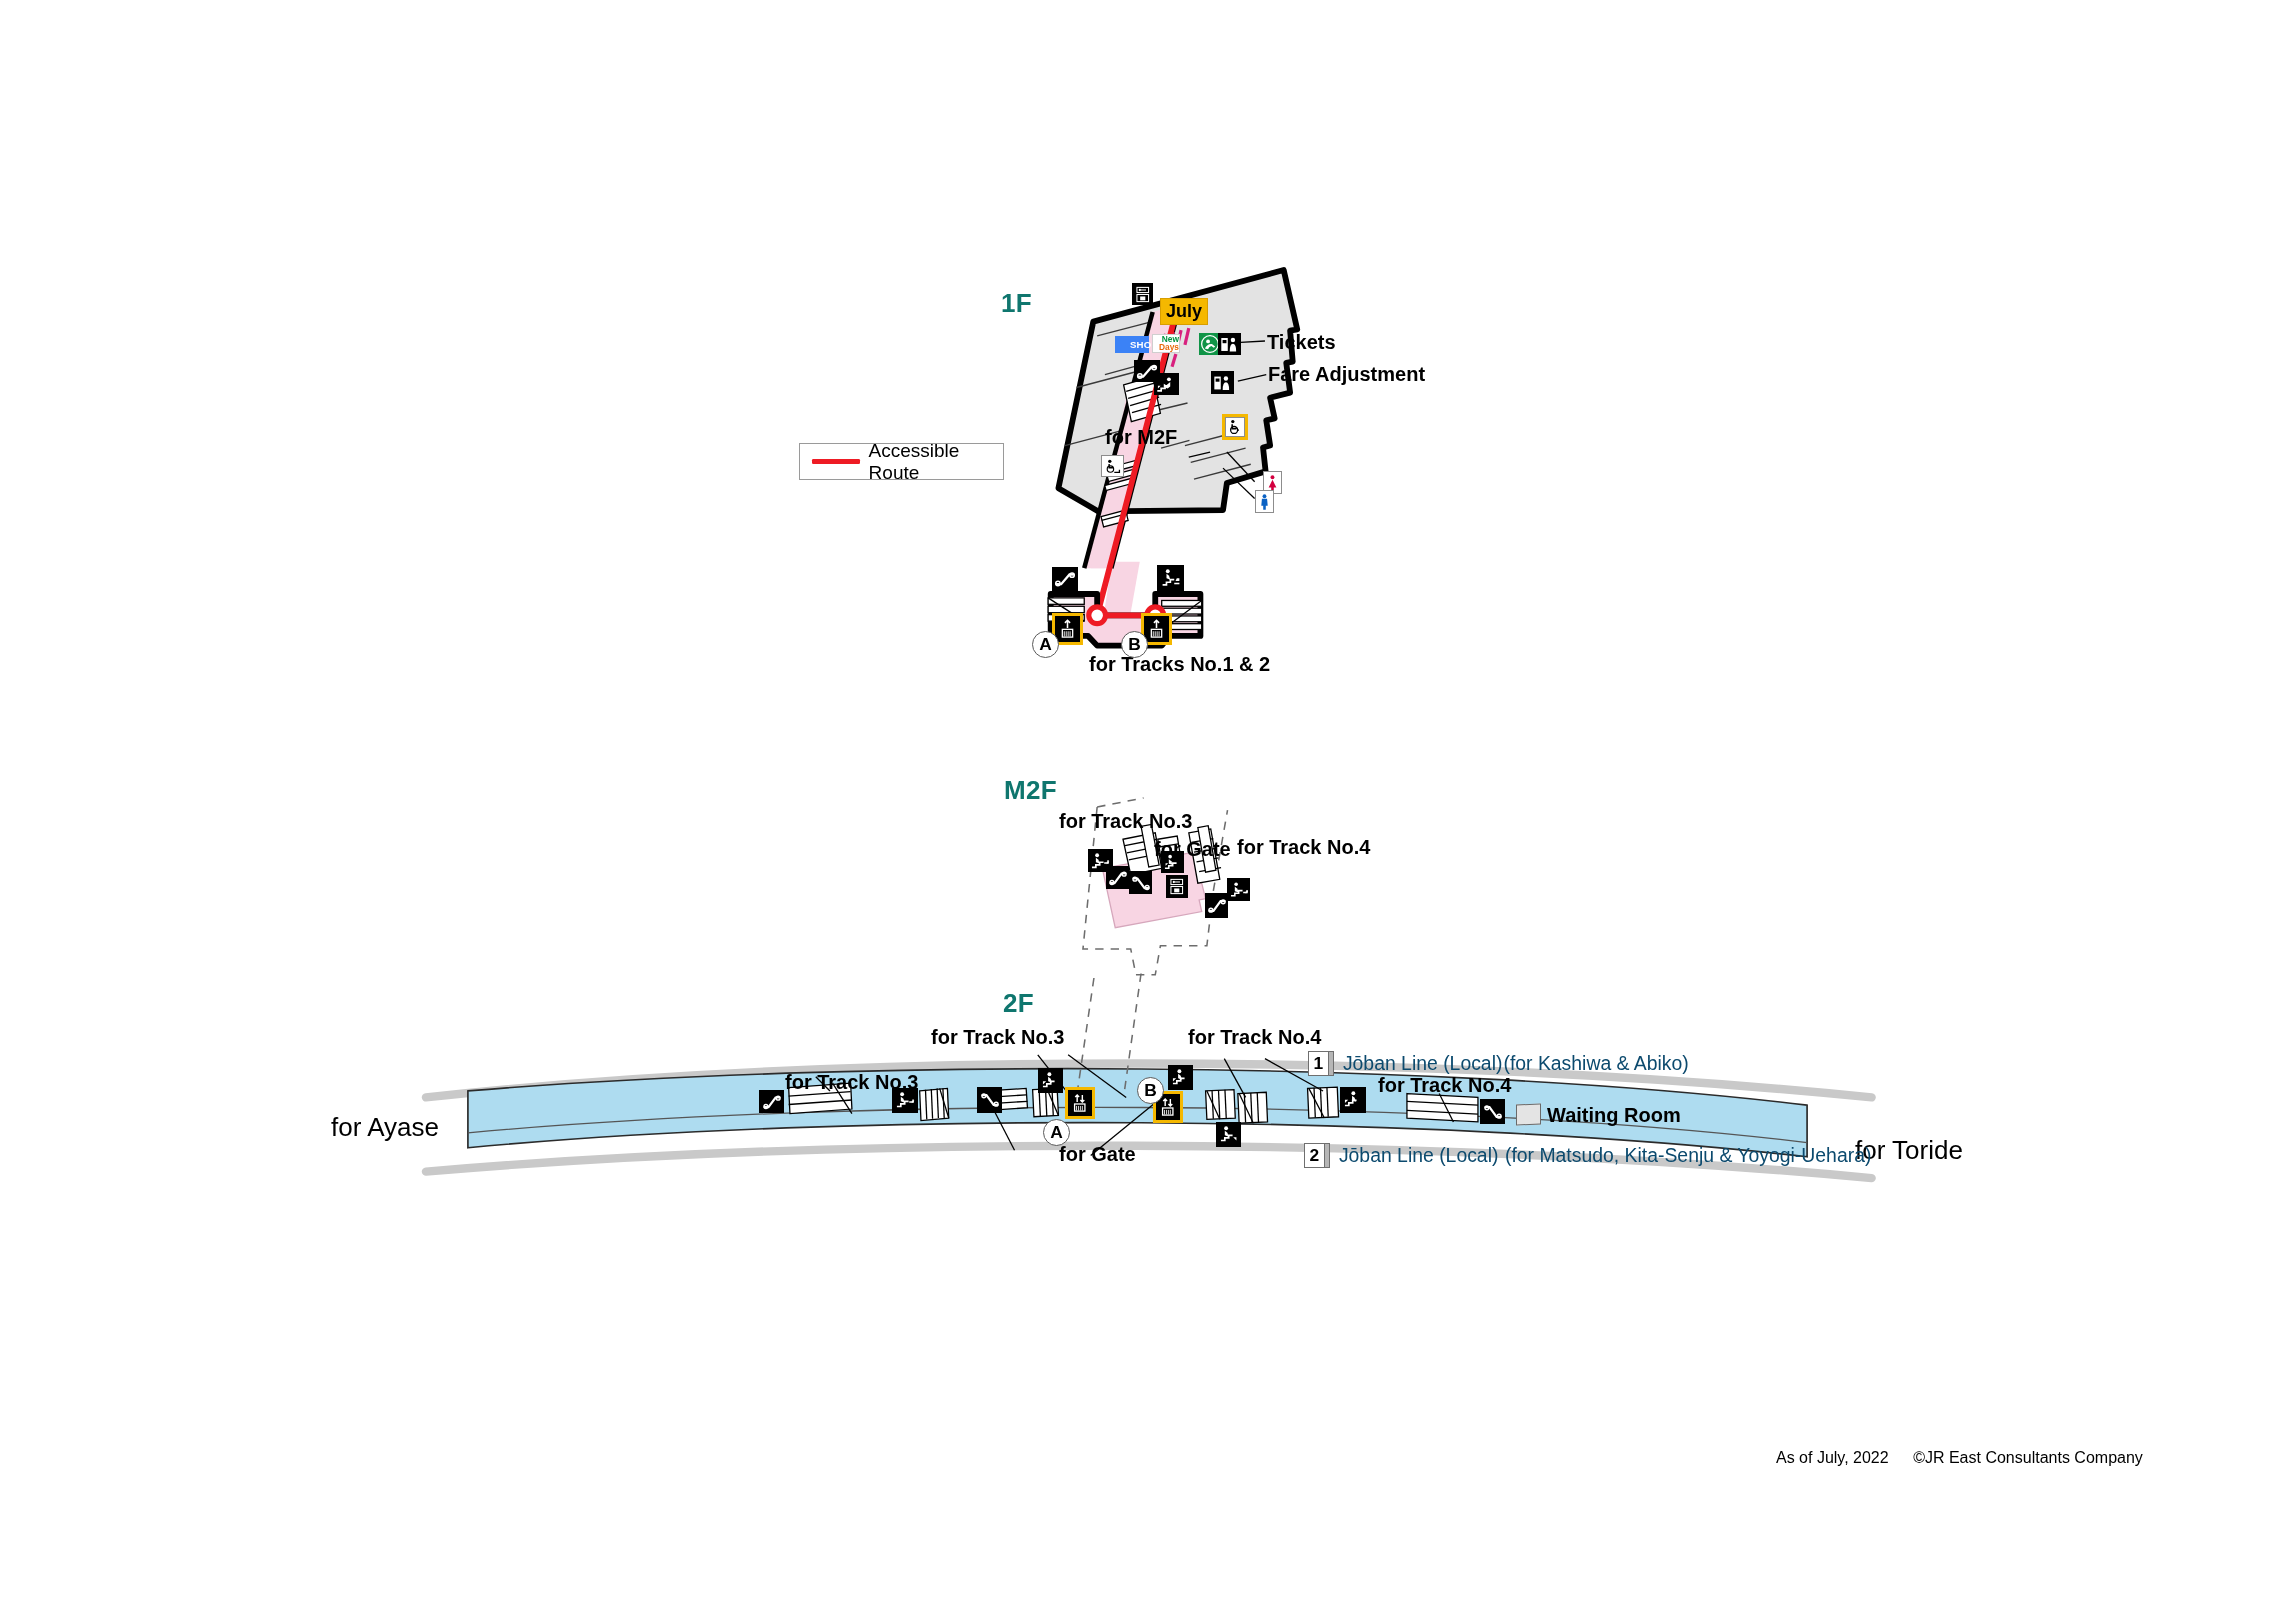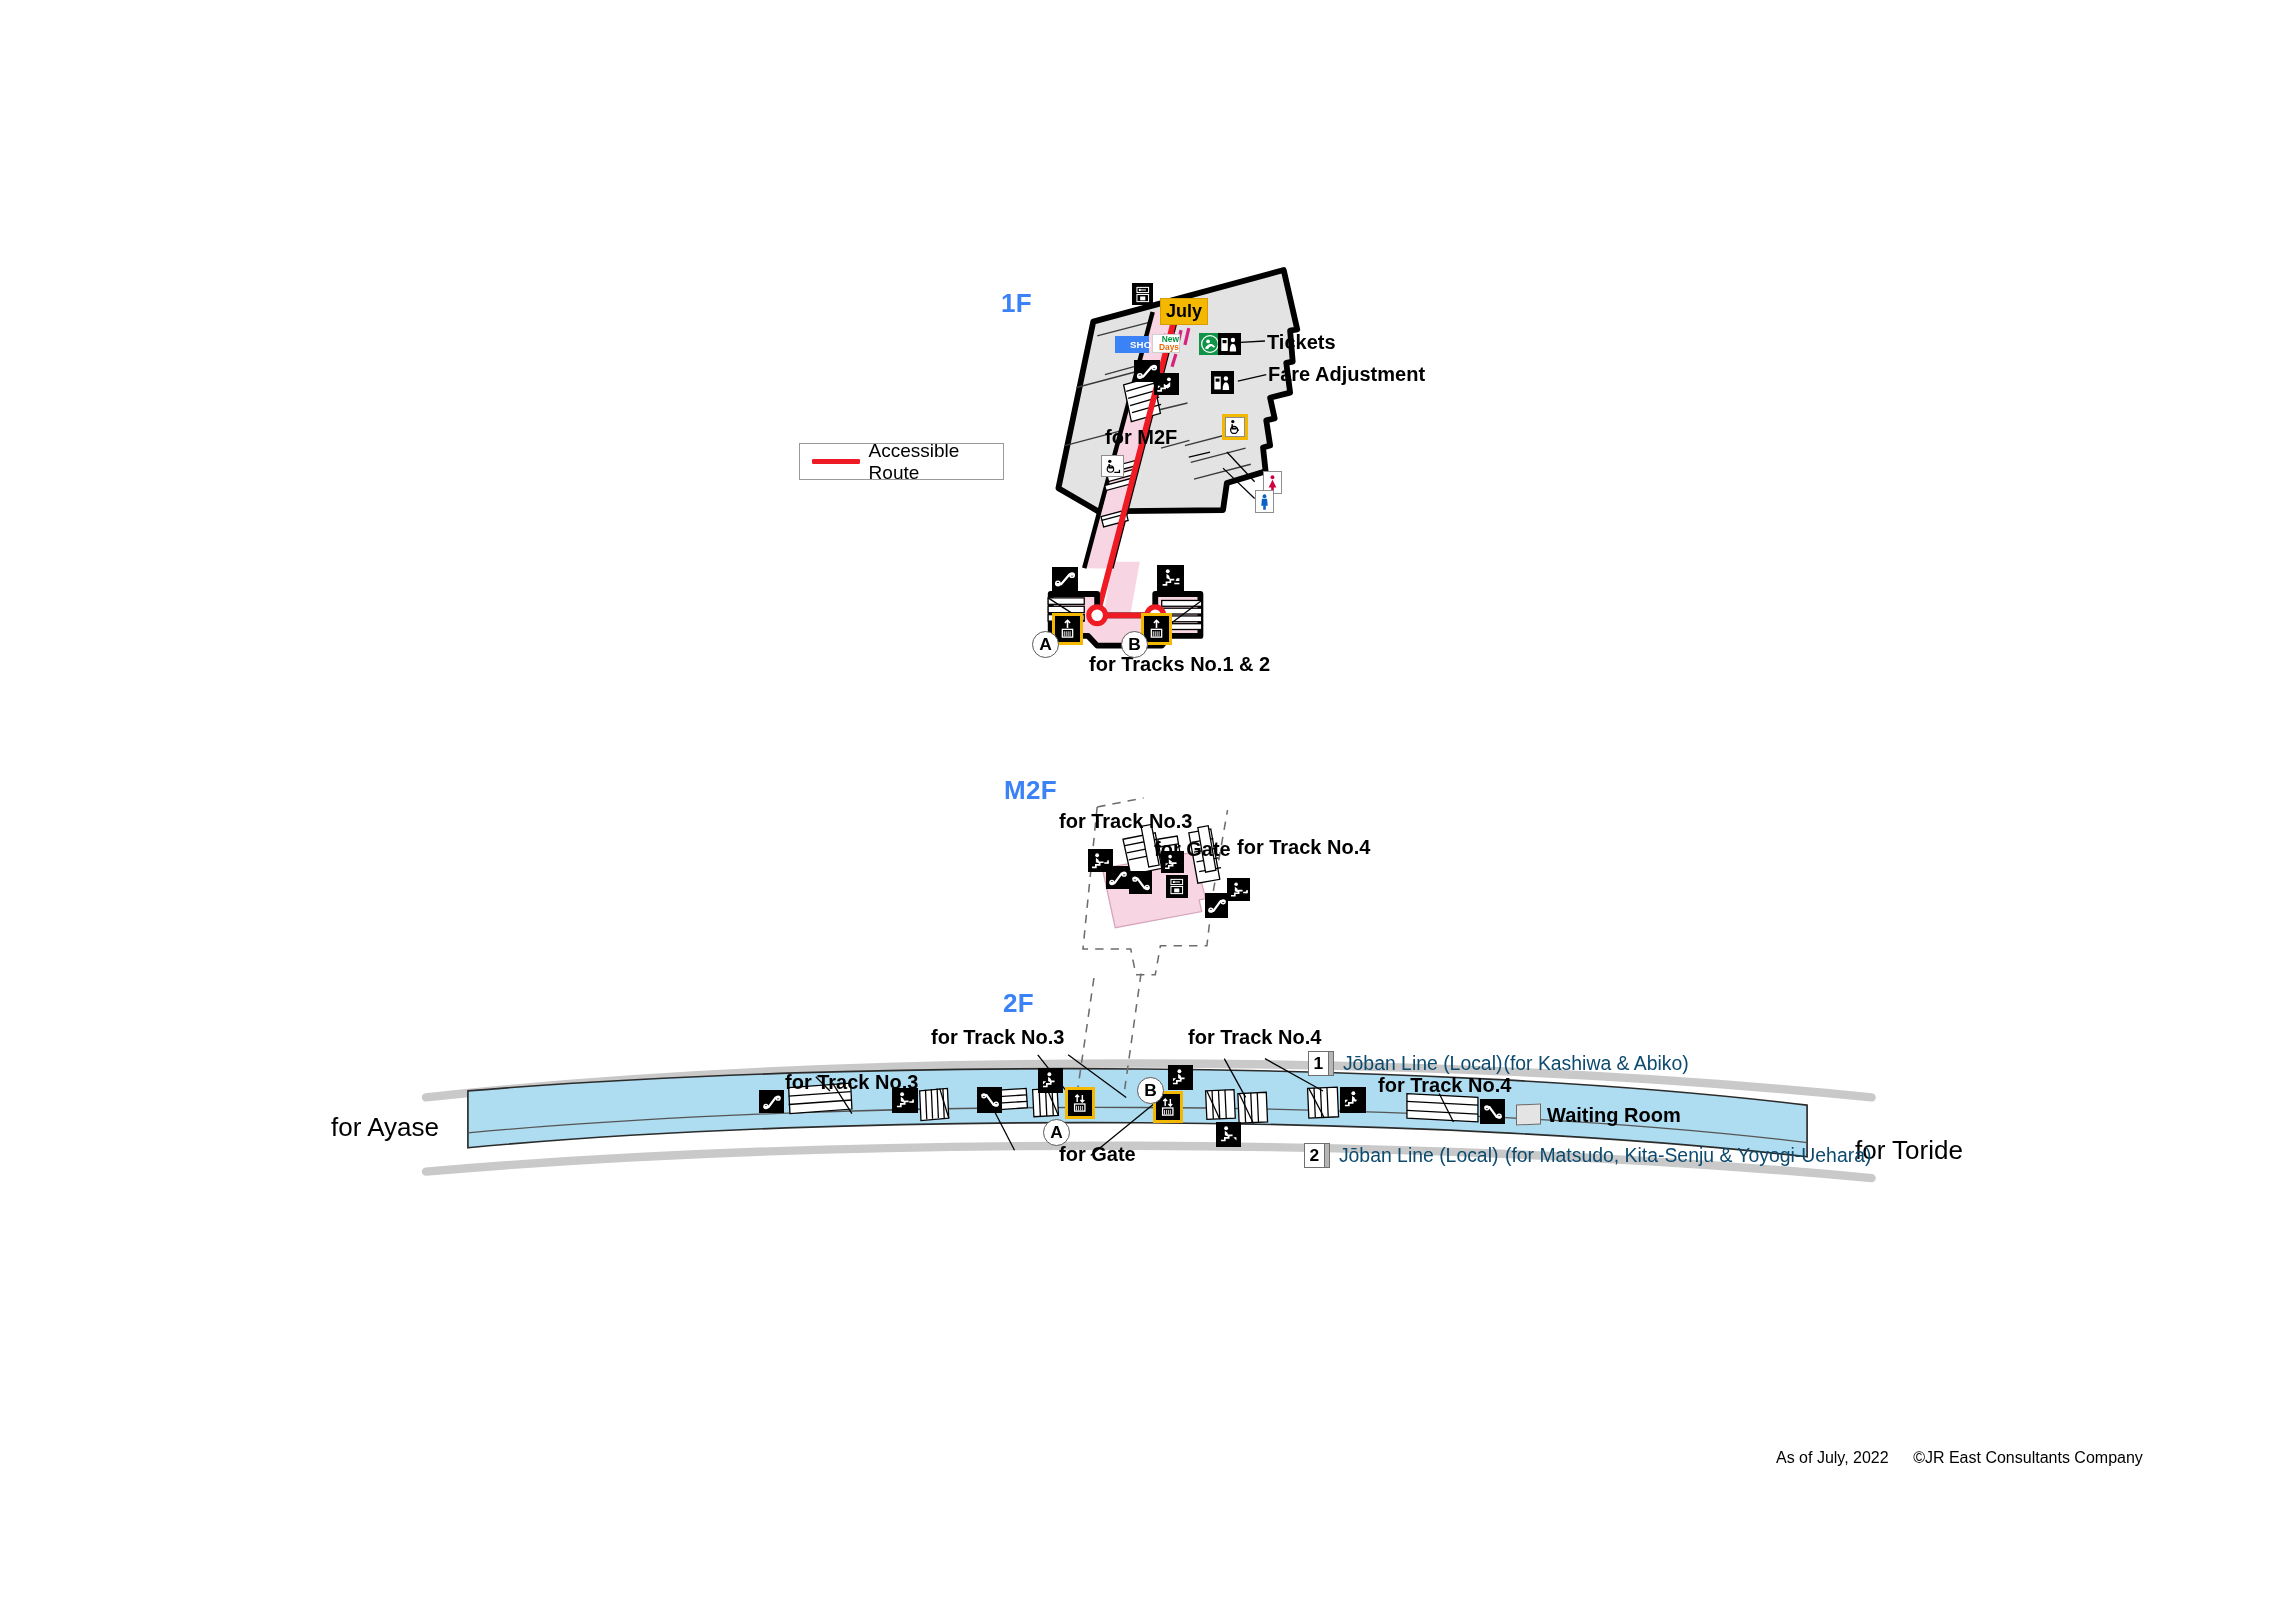--- a/index.html
+++ b/index.html
@@ -18,21 +18,21 @@
 
   #stage { position: absolute; inset: 0; }
 
   
   .abs { position: absolute; }
   .txt { white-space: nowrap; line-height: 1; }
 
   
   .floor-label {
     font-size: 26px; font-weight: 700; letter-spacing: 0.3px;
-    color: #3b82f6;
+    color: #0f766e;
   }
 
   
   .map-label { font-size: 20px; color: #000; font-weight: 700; }
   .dir-label { font-size: 26px; color: #000; }
 
   
   #legend {
     left: 799px; top: 443px; width: 205px; height: 37px;
     border: 1.3px solid #9a9a9a; background: #fff;

